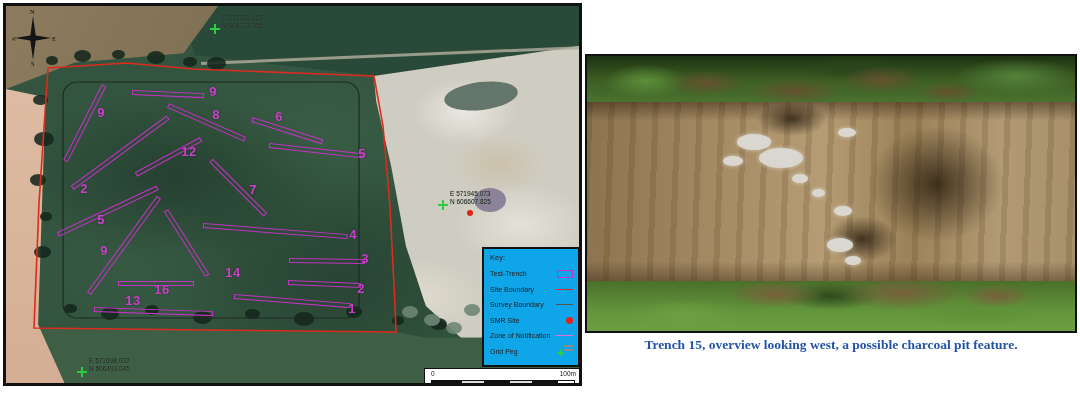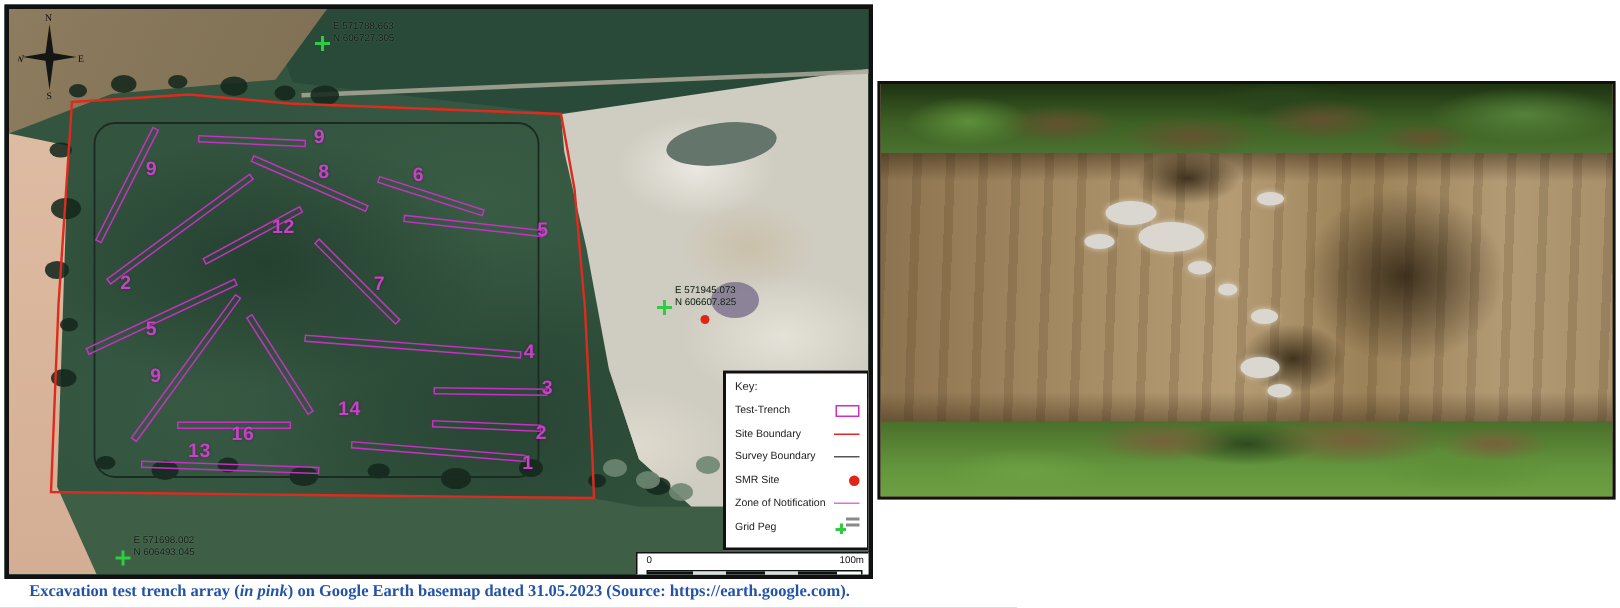--- a/index.html
+++ b/index.html
@@ -48,21 +48,21 @@
   .peg-cross{position:absolute;left:-5px;top:-5px;width:10px;height:10px;}
   .peg-cross::before{content:"";position:absolute;left:4px;top:0;width:2px;height:10px;background:#2ECC40;}
   .peg-cross::after{content:"";position:absolute;left:0;top:4px;width:10px;height:2px;background:#2ECC40;}
   .peg-text{position:absolute;left:7px;top:-15px;font-size:6.5px;line-height:7.5px;color:#101810;
      white-space:nowrap;text-shadow:0 0 1px rgba(160,190,170,.5);}
   #smr-dot{position:absolute;width:6px;height:6px;border-radius:50%;background:#E02418;}
   
   #compass{position:absolute;left:6px;top:2px;}
   #compass text{font-family:"Liberation Serif",serif;font-size:6.5px;fill:#101010;}
   
-  #legend{position:absolute;left:476px;top:241px;width:98px;height:120px;background:#ffffff;
+  #legend{position:absolute;left:476px;top:241px;width:98px;height:120px;background:#0ea5e9;
      border:2px solid #111;box-sizing:border-box;padding:4px 5px 2px 6px;}
   #legend-title{font-size:7.5px;color:#222;margin-bottom:4px;}
   .lrow{display:flex;align-items:center;justify-content:space-between;height:15.5px;}
   .llab{font-size:7px;color:#222;}
   .lsym{flex:0 0 auto;display:flex;align-items:center;justify-content:flex-end;width:20px;}
   .sym-test-trench{width:14px;height:6px;border:1px solid #C631C6;}
   .sym-site-boundary{width:17px;height:0;border-top:1.6px solid #DD2B1F;}
   .sym-survey-boundary{width:17px;height:0;border-top:1.6px solid #555;}
   .sym-smr-site{width:7px;height:7px;border-radius:50%;background:#E02418;}
   .sym-zone{width:17px;height:0;border-top:1.6px solid #E06FD8;}
@@ -283,23 +283,20 @@
             <div class="seg" style="width: 22px; background: rgb(221, 221, 221);"></div>
             <div class="seg" style="width: 26px; background: rgb(17, 17, 17);"></div>
             <div class="seg" style="width: 22px; background: rgb(221, 221, 221);"></div>
             <div class="seg" style="width: 26px; background: rgb(17, 17, 17);"></div>
           </div>
 
       </div>
     </div>
   </div>
 
-  <div id="map-caption">
-    <span>Excavation test trench array (</span><span class="it">in pink</span><span>) on Google Earth basemap dated 31.05.2023 (Source: https://earth.google.com).</span>
-  </div>
 
   <div id="photo-panel">
     <div id="ph-soil"></div>
     <div id="ph-grass-top"></div>
     <div id="ph-grass-bottom"></div>
 
     <div class="blob heap" style="left:80px;top:14px;width:80px;height:26px;"></div>
     <div class="blob heap" style="left:160px;top:22px;width:96px;height:26px;"></div>
     <div class="blob heap" style="left:252px;top:10px;width:84px;height:28px;"></div>
     <div class="blob heap" style="left:330px;top:26px;width:64px;height:20px;"></div>
@@ -315,14 +312,15 @@
     <div class="blob stone" style="left:172px;top:92px;width:44px;height:20px;"></div>
     <div class="blob stone" style="left:136px;top:100px;width:20px;height:10px;"></div>
     <div class="blob stone" style="left:205px;top:118px;width:16px;height:9px;"></div>
     <div class="blob stone" style="left:225px;top:133px;width:13px;height:8px;"></div>
     <div class="blob stone" style="left:247px;top:150px;width:18px;height:10px;"></div>
     <div class="blob stone" style="left:240px;top:182px;width:26px;height:14px;"></div>
     <div class="blob stone" style="left:258px;top:200px;width:16px;height:9px;"></div>
     <div class="blob stone" style="left:251px;top:72px;width:18px;height:9px;"></div>
   </div>
 
+  <div id="photo-caption">Trench 15, overview looking west, a possible charcoal pit feature.</div>
 
 </div>
 
 </body></html>

